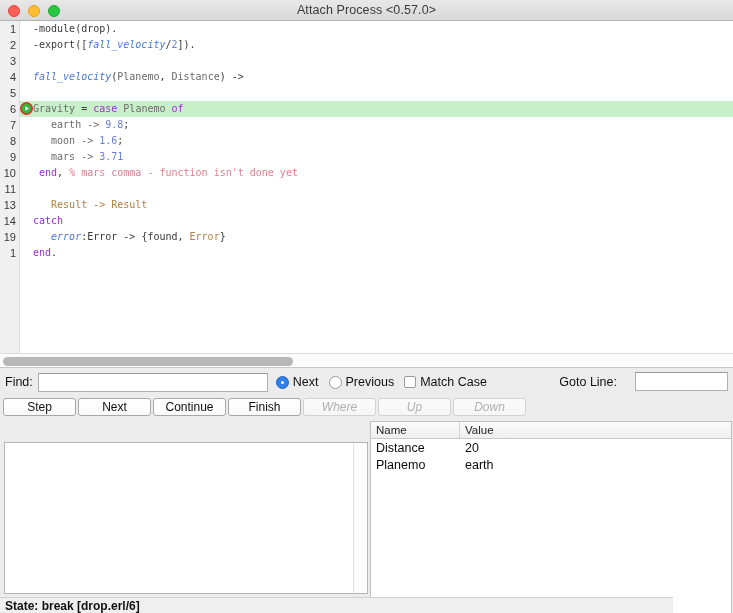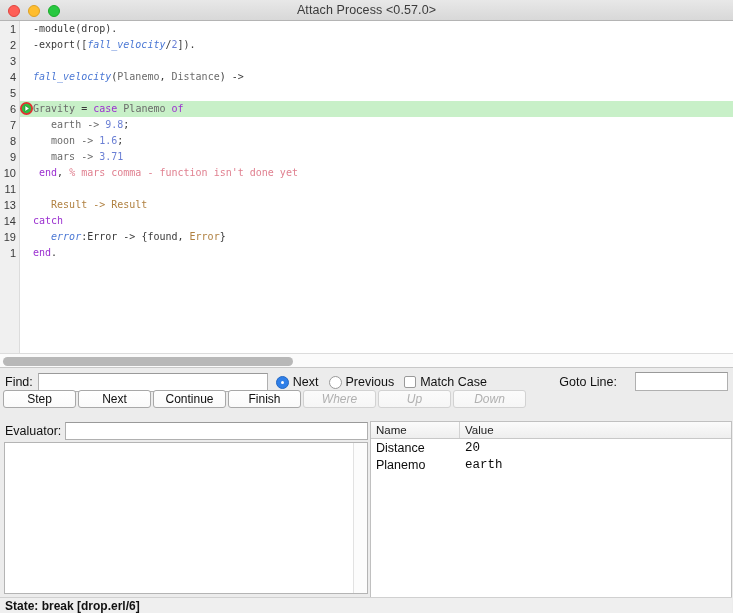--- a/index.html
+++ b/index.html
@@ -162,21 +162,21 @@
     background: #fff;
     border: 1px solid #b0b0b0;
     border-top-color: #9a9a9a;
     font-size: 12px; padding: 0 3px;
     font-family: "Liberation Sans", sans-serif;
     outline: none;
   }
 
   
   .buttonrow {
-    position: absolute; left: 0; top: 389px;
+    position: absolute; left: 0; top: 397px;
     width: 733px; height: 20px;
     display: flex; align-items: center;
     gap: 2px; padding-left: 3px;
   }
   .btn {
     width: 73px; height: 18px;
     font-size: 12px;
     font-family: "Liberation Sans", sans-serif;
     background: linear-gradient(to bottom, #ffffff 0%, #fafafa 100%);
     border: 1px solid #a8a8a8;
@@ -243,26 +243,26 @@
   }
   .vt-th.name { width: 89px; border-right: 1px solid #d2d2d2; }
   .vt-th.value { flex: 1; }
   .vt-row { display: flex; height: 17px; }
   .vt-td {
     font-size: 12.5px; color: #0c0c0c;
     display: flex; align-items: center;
     padding-left: 5px;
   }
   .vt-td.name { width: 89px; }
-  .vt-td.value { flex: 1; font-family: Liberation Mono, monospace; }
+  .vt-td.value { flex: 1; }
 
   
   .statusbar {
     position: absolute; left: 0; top: 597px;
-    width: 732px; height: 16px;
+    width: 673px; height: 16px;
     background: #efefef;
     border-top: 1px solid #d0d0d0;
     display: flex; align-items: center;
   }
   #status-text {
     margin-left: 5px;
     font-size: 12px; color: #111;
     font-weight: bold;
   }
 </style>
@@ -376,24 +376,20 @@
   <div class="buttonrow" id="button-row">
       <div class="btn">Step</div>
       <div class="btn">Next</div>
       <div class="btn">Continue</div>
       <div class="btn">Finish</div>
       <div class="btn disabled">Where</div>
       <div class="btn disabled">Up</div>
       <div class="btn disabled">Down</div>
     </div>
 
-  <div class="eval-row">
-    <span class="lbl" id="evaluator-label">Evaluator:</span>
-    <input class="eval-input" type="text" value="" style="">
-  </div>
   <div class="eval-output">
     <div class="eval-vscroll"></div>
   </div>
 
   <div class="vartable">
     <div class="vt-head">
       <div class="vt-th name">Name</div>
       <div class="vt-th value">Value</div>
     </div>
     <div id="vt-body">

